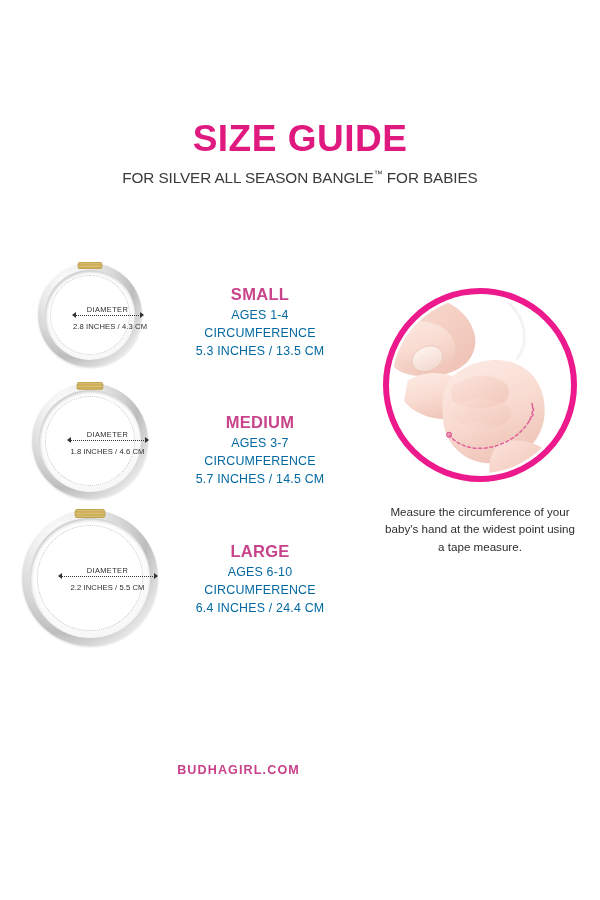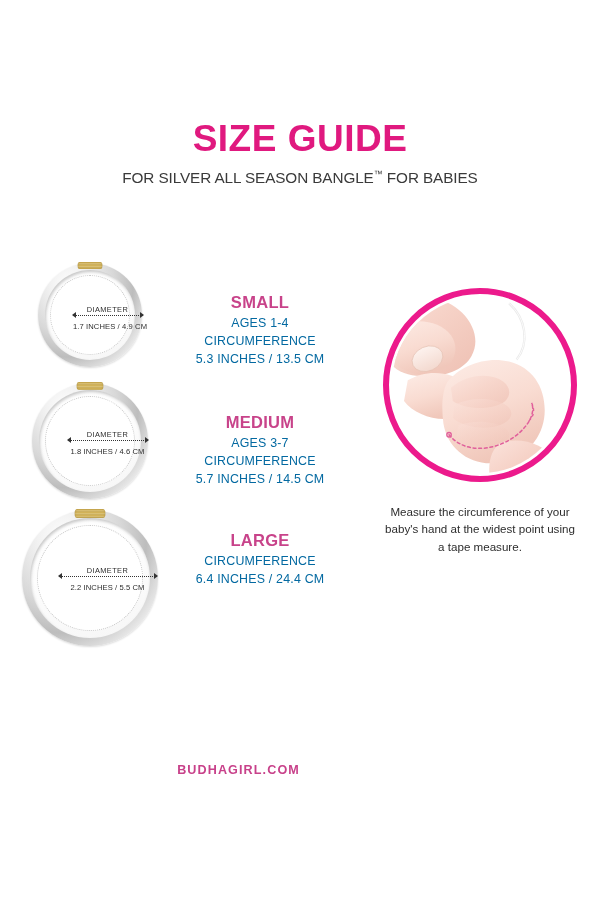--- a/index.html
+++ b/index.html
@@ -208,21 +208,21 @@
 
   <div class="bangle-row" style="top:8px;">
     <div class="bangle-wrap" style="width:104px;height:104px;">
       <div class="bangle-outer"></div>
       <div class="bangle-inner-shade" style="inset:7px;"></div>
       <div class="bangle-face" style="inset:12px;"></div>
       <div class="bangle-clasp" style="width:25px;height:7px;"></div>
       <div class="dia-block" style="top:42px;">
         <div class="dia-label">DIAMETER</div>
         <div class="dia-line" style="width:70px;"></div>
-        <div class="dia-value">1.7 INCHES / 4.9 CM</div>
+        <div class="dia-value">2.8 INCHES / 4.3 CM</div>
       </div>
     </div>
   </div>
 
   <div class="bangle-row" style="top:128px;">
     <div class="bangle-wrap" style="width:116px;height:116px;">
       <div class="bangle-outer"></div>
       <div class="bangle-inner-shade" style="inset:7px;"></div>
       <div class="bangle-face" style="inset:13px;"></div>
       <div class="bangle-clasp" style="width:27px;height:7.5px;"></div>
@@ -241,36 +241,37 @@
       <div class="bangle-face" style="inset:15px;"></div>
       <div class="bangle-clasp" style="width:31px;height:8.5px;"></div>
       <div class="dia-block" style="top:56px;">
         <div class="dia-label">DIAMETER</div>
         <div class="dia-line" style="width:98px;"></div>
         <div class="dia-value">2.2 INCHES / 5.5 CM</div>
       </div>
     </div>
   </div>
 
-  <div class="size-block" style="top:38px;">
+  <div class="size-block" style="top:30px;">
     <div class="size-name">SMALL</div>
     <div class="size-line">AGES 1-4</div>
     <div class="size-line">CIRCUMFERENCE</div>
     <div class="size-line">5.3 INCHES / 13.5 CM</div>
   </div>
 
   <div class="size-block" style="top:158px;">
     <div class="size-name">MEDIUM</div>
     <div class="size-line">AGES 3-7</div>
     <div class="size-line">CIRCUMFERENCE</div>
     <div class="size-line">5.7 INCHES / 14.5 CM</div>
   </div>
 
-  <div class="size-block" style="top:276px;">
+  <div class="size-block" style="top:287px;">
     <div class="size-name">LARGE</div>
+    <div class="size-line">AGES 6-10</div>
     <div class="size-line">CIRCUMFERENCE</div>
     <div class="size-line">6.4 INCHES / 24.4 CM</div>
   </div>
 
   <div id="photo-panel">
     <div id="photo-circle">
       <svg id="photo-art" viewBox="0 0 194 194">
         <defs>
           <clipPath id="circClip">
               <circle cx="97" cy="97" r="94"></circle>

